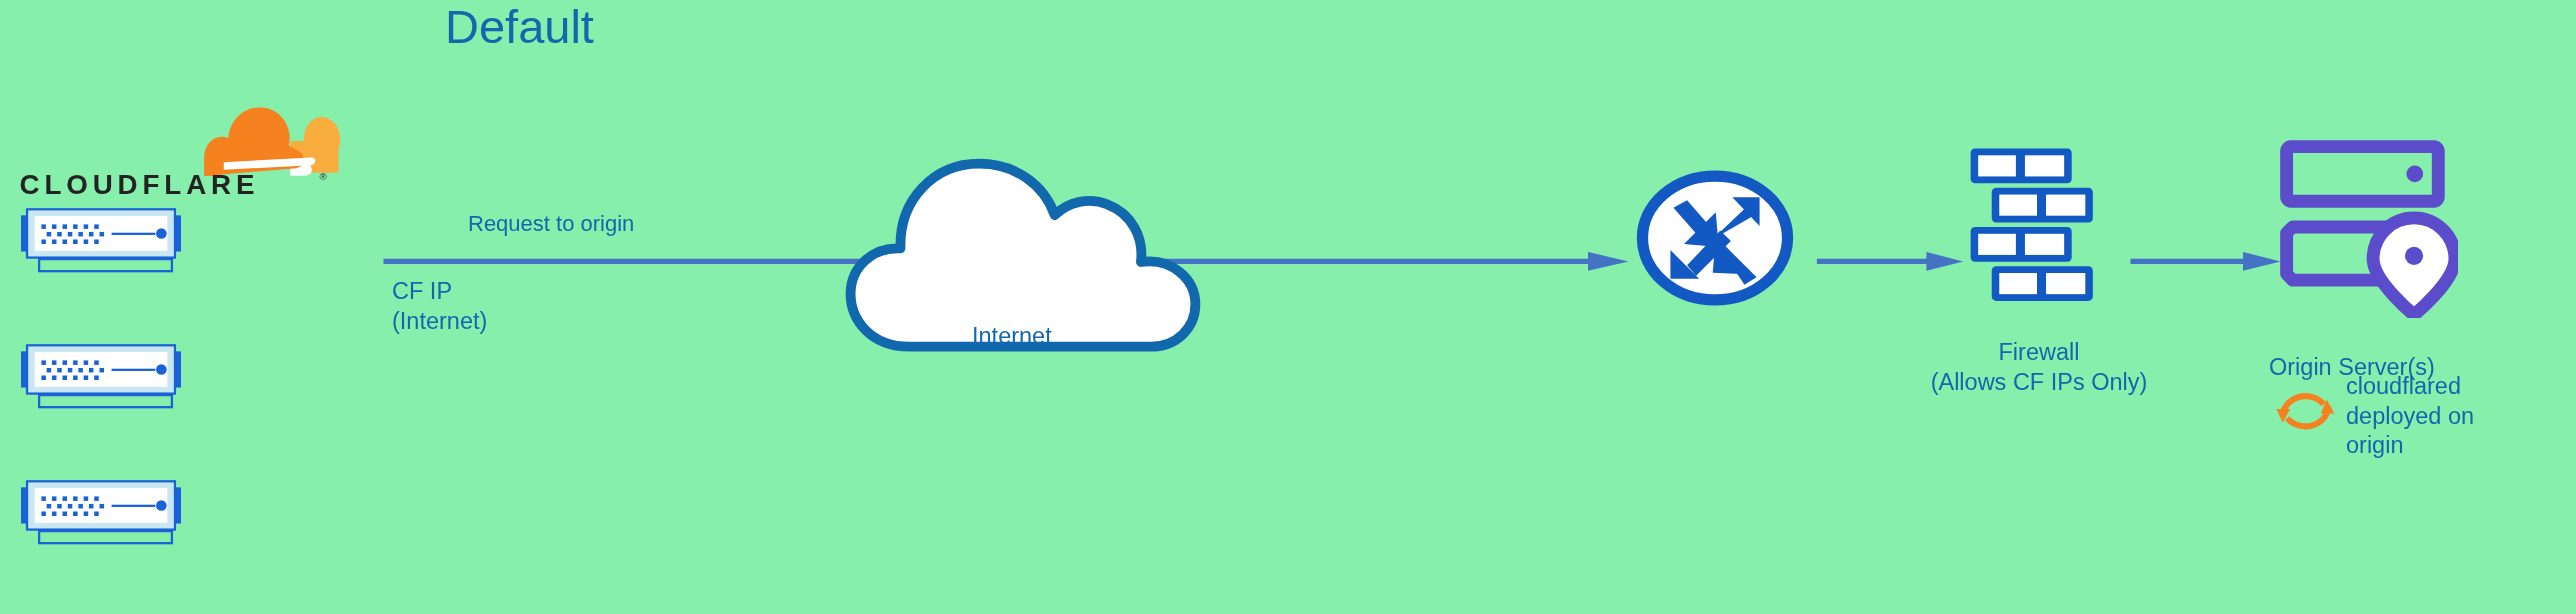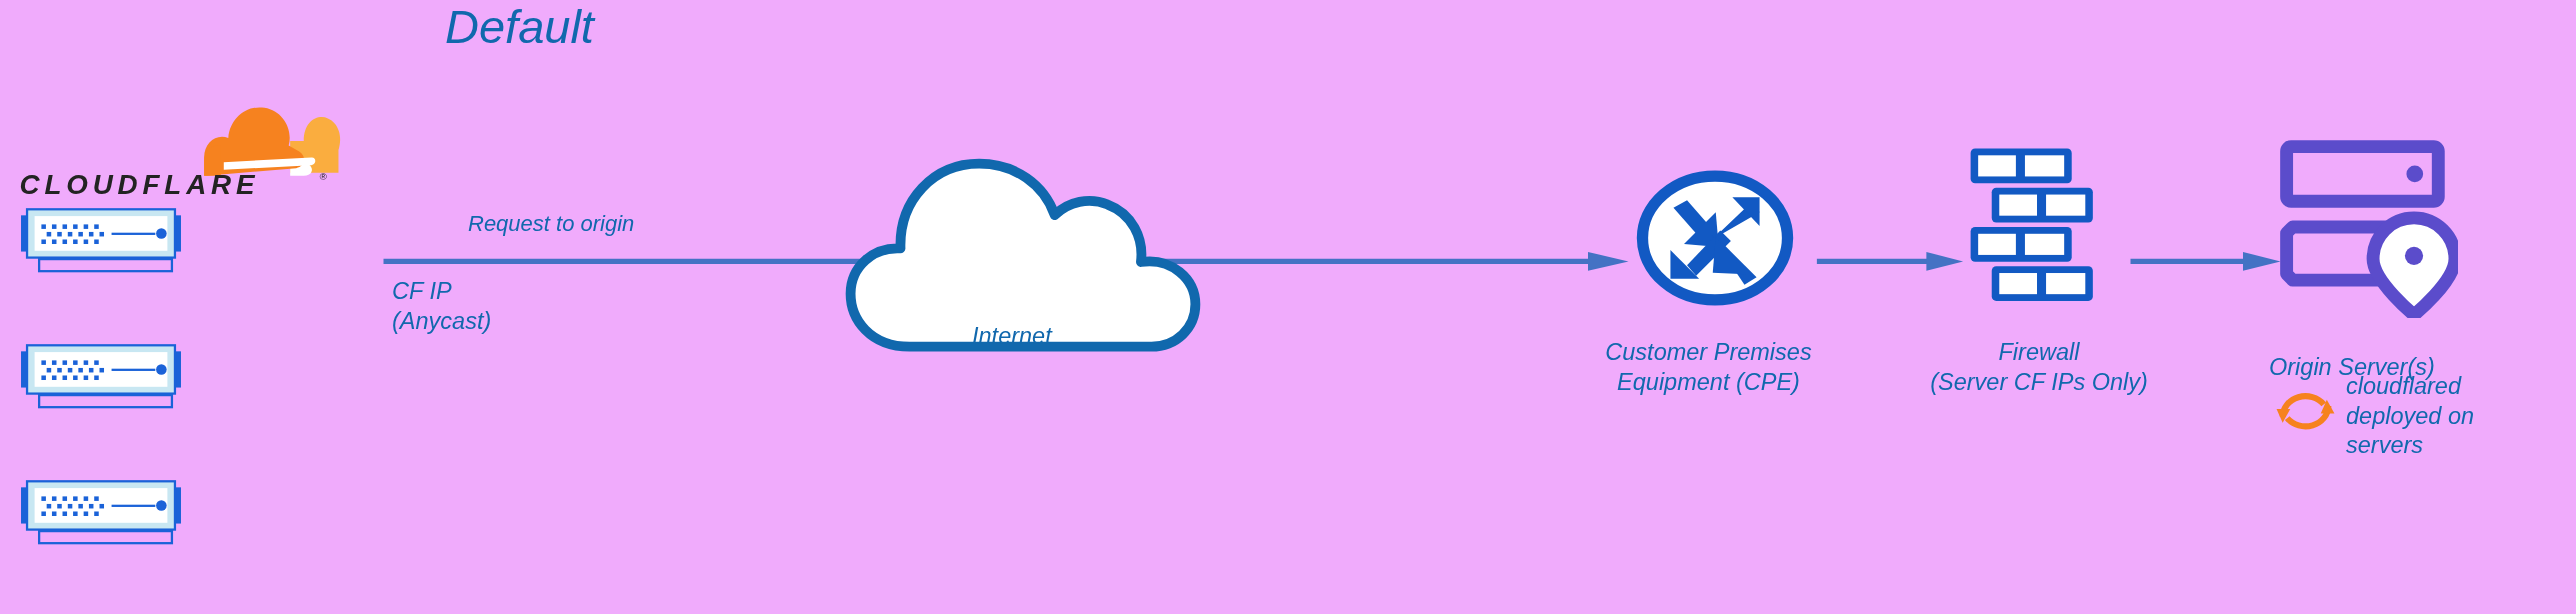--- a/index.html
+++ b/index.html
@@ -7,23 +7,22 @@
     padding: 0;
     background: #ffffff;
   }
   body {
     font-family: "Liberation Sans", sans-serif;
   }
   #canvas {
     position: relative;
     width: 2576px;
     height: 614px;
-    background: #f0abfc;
+    background: #86efac;
     overflow: hidden;
-    font-style: italic;
   }
   .abs { position: absolute; }
 
   
   #title {
     left: 445px;
     top: 0px;
     font-size: 47px;
     color: #1168ad;
     letter-spacing: 0px;
@@ -319,28 +318,26 @@
       <path d="M14 52 A 30 27 0 0 1 68 36"></path>
       <path d="M74 38 A 30 27 0 0 1 20 54"></path>
     </g>
     <polygon points="6,42 24,42 14,60" fill="#f6821f"></polygon>
     <polygon points="64,48 82,48 72,30" fill="#f6821f"></polygon>
   </svg>
 
   <div class="abs lbl" id="lbl-request">Request to origin</div>
 
   <div class="abs lbl" id="lbl-cfip">CF IP
-(Anycast)</div>
-
-  <div class="abs lbl" id="lbl-cpe">Customer Premises
-Equipment (CPE)</div>
+(Internet)</div>
+
 
   <div class="abs lbl" id="lbl-firewall">Firewall
-(Server CF IPs Only)</div>
+(Allows CF IPs Only)</div>
 
   <div class="abs lbl" id="lbl-origin">Origin Server(s)</div>
 
   <div class="abs lbl" id="lbl-cloudflared">cloudflared
 deployed on
-servers</div>
+origin</div>
 
 </div>
 
 
 </body></html>

